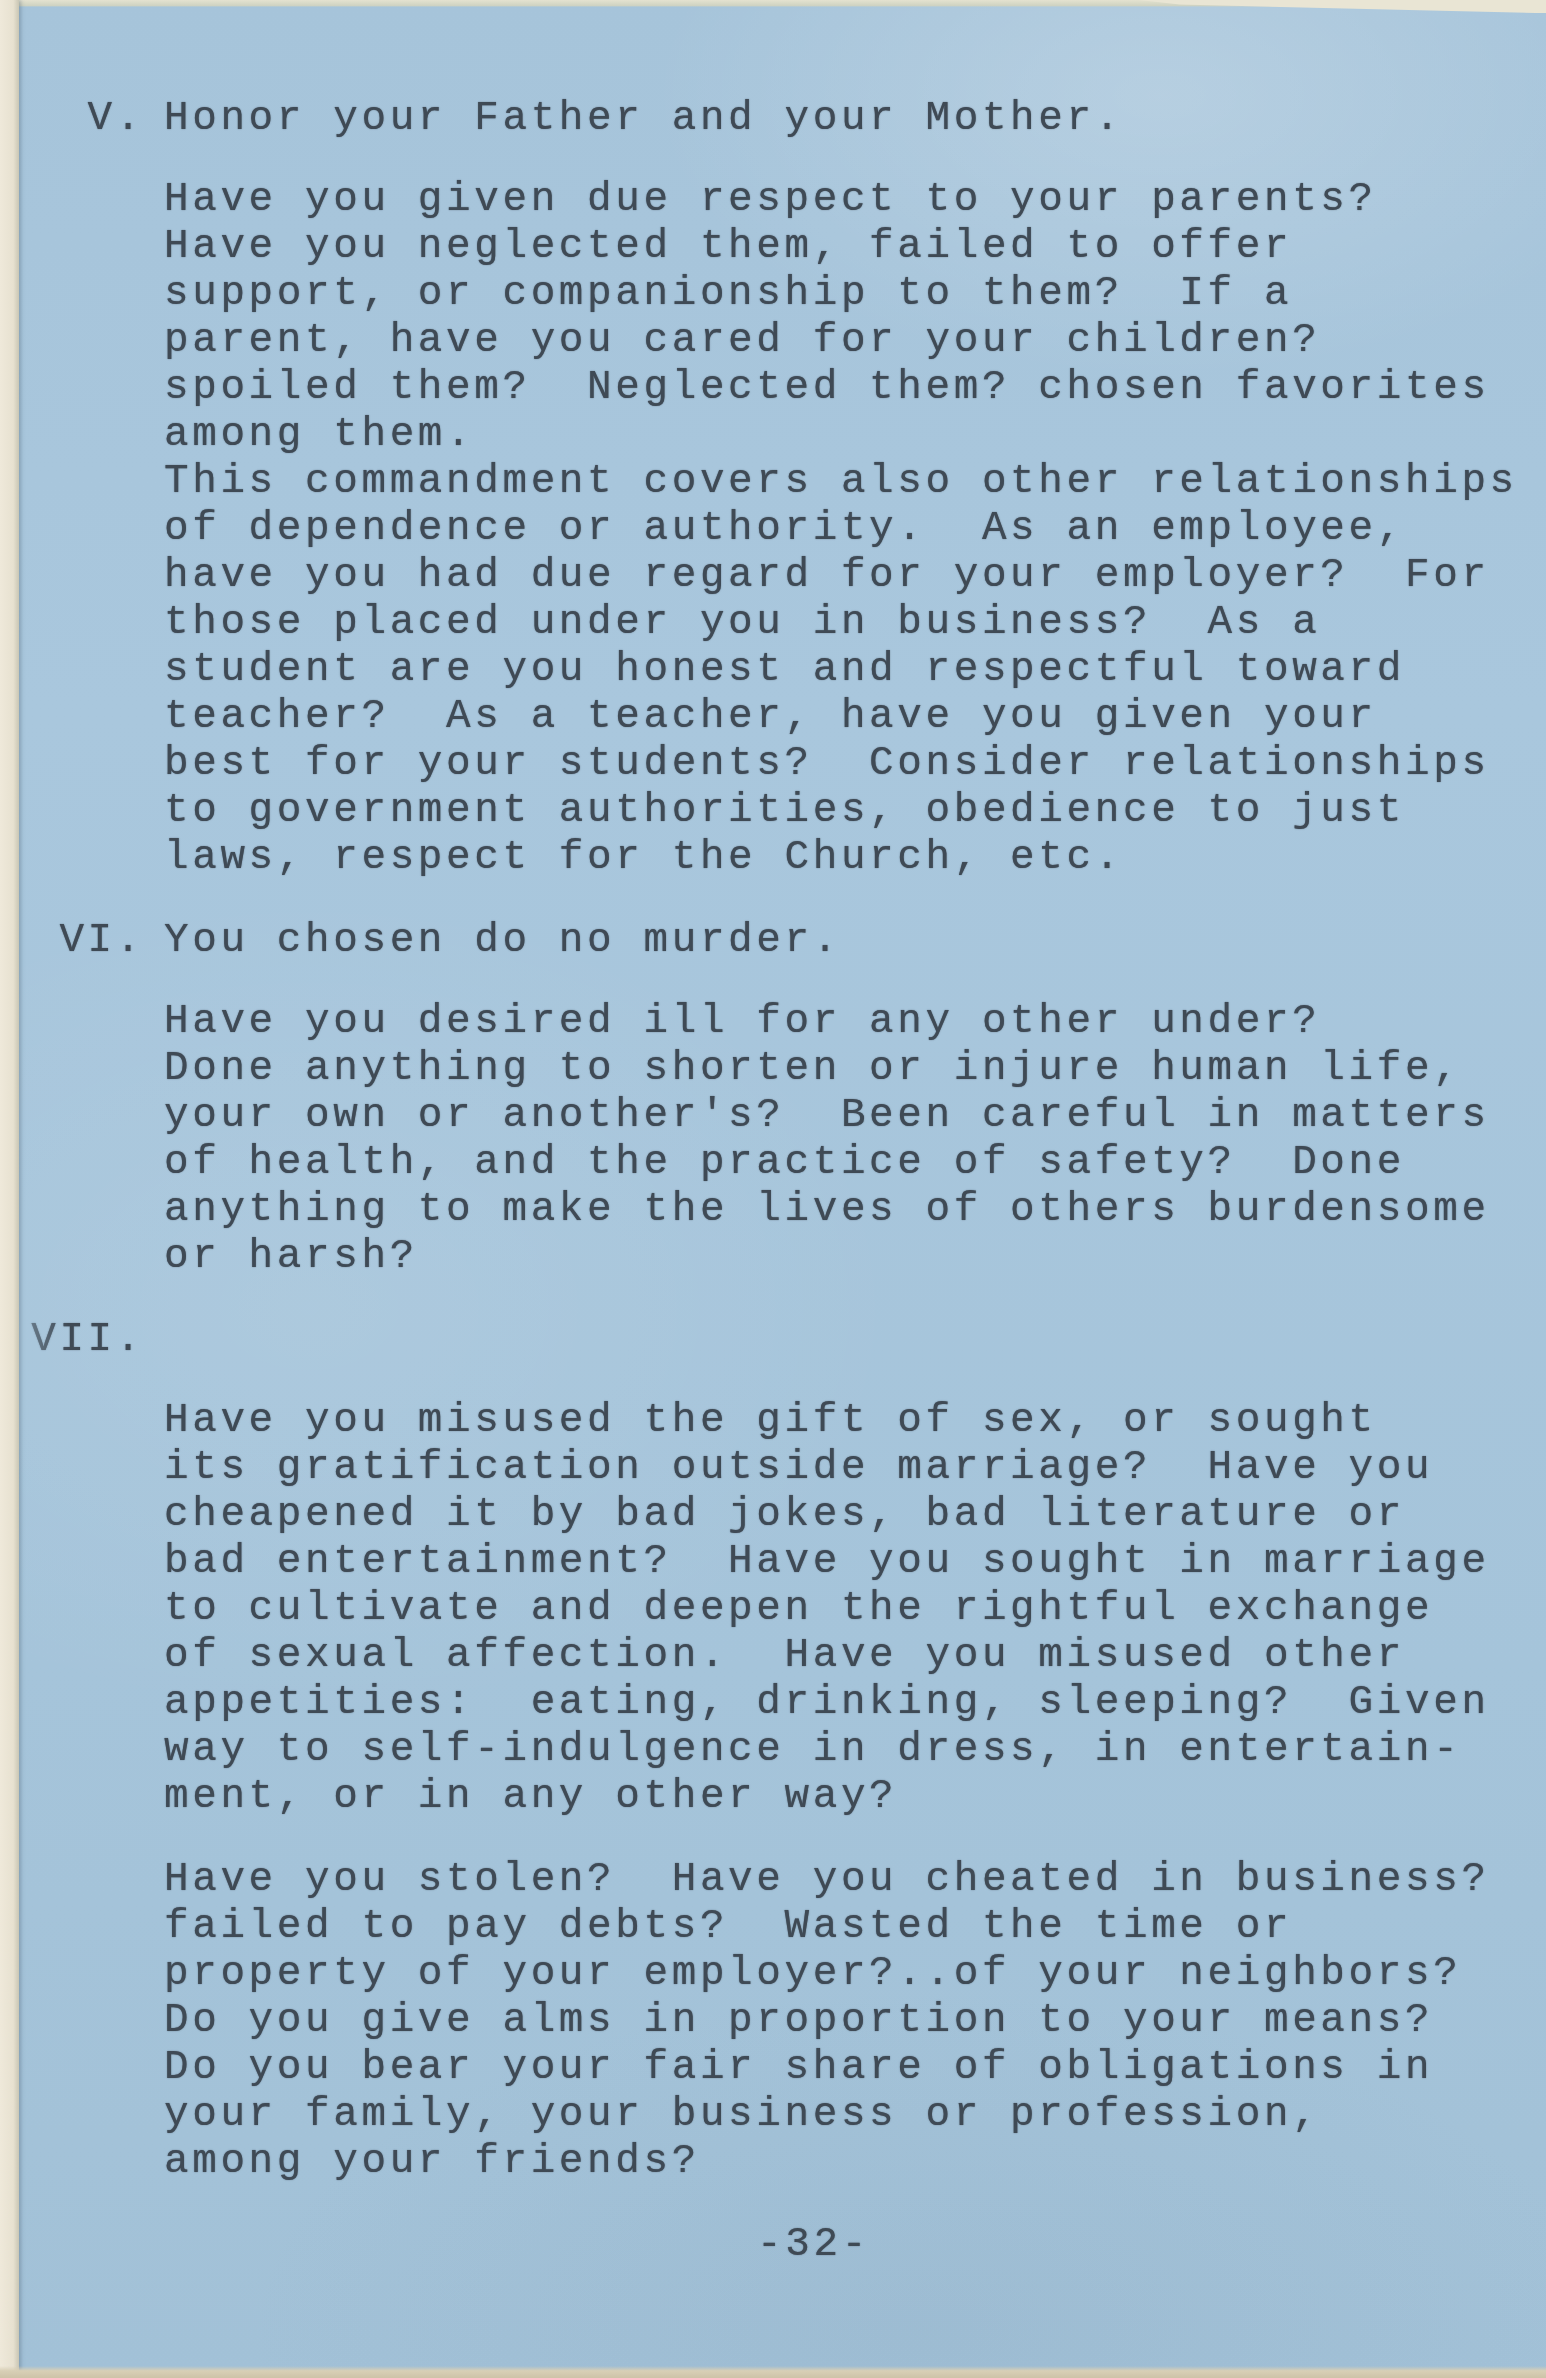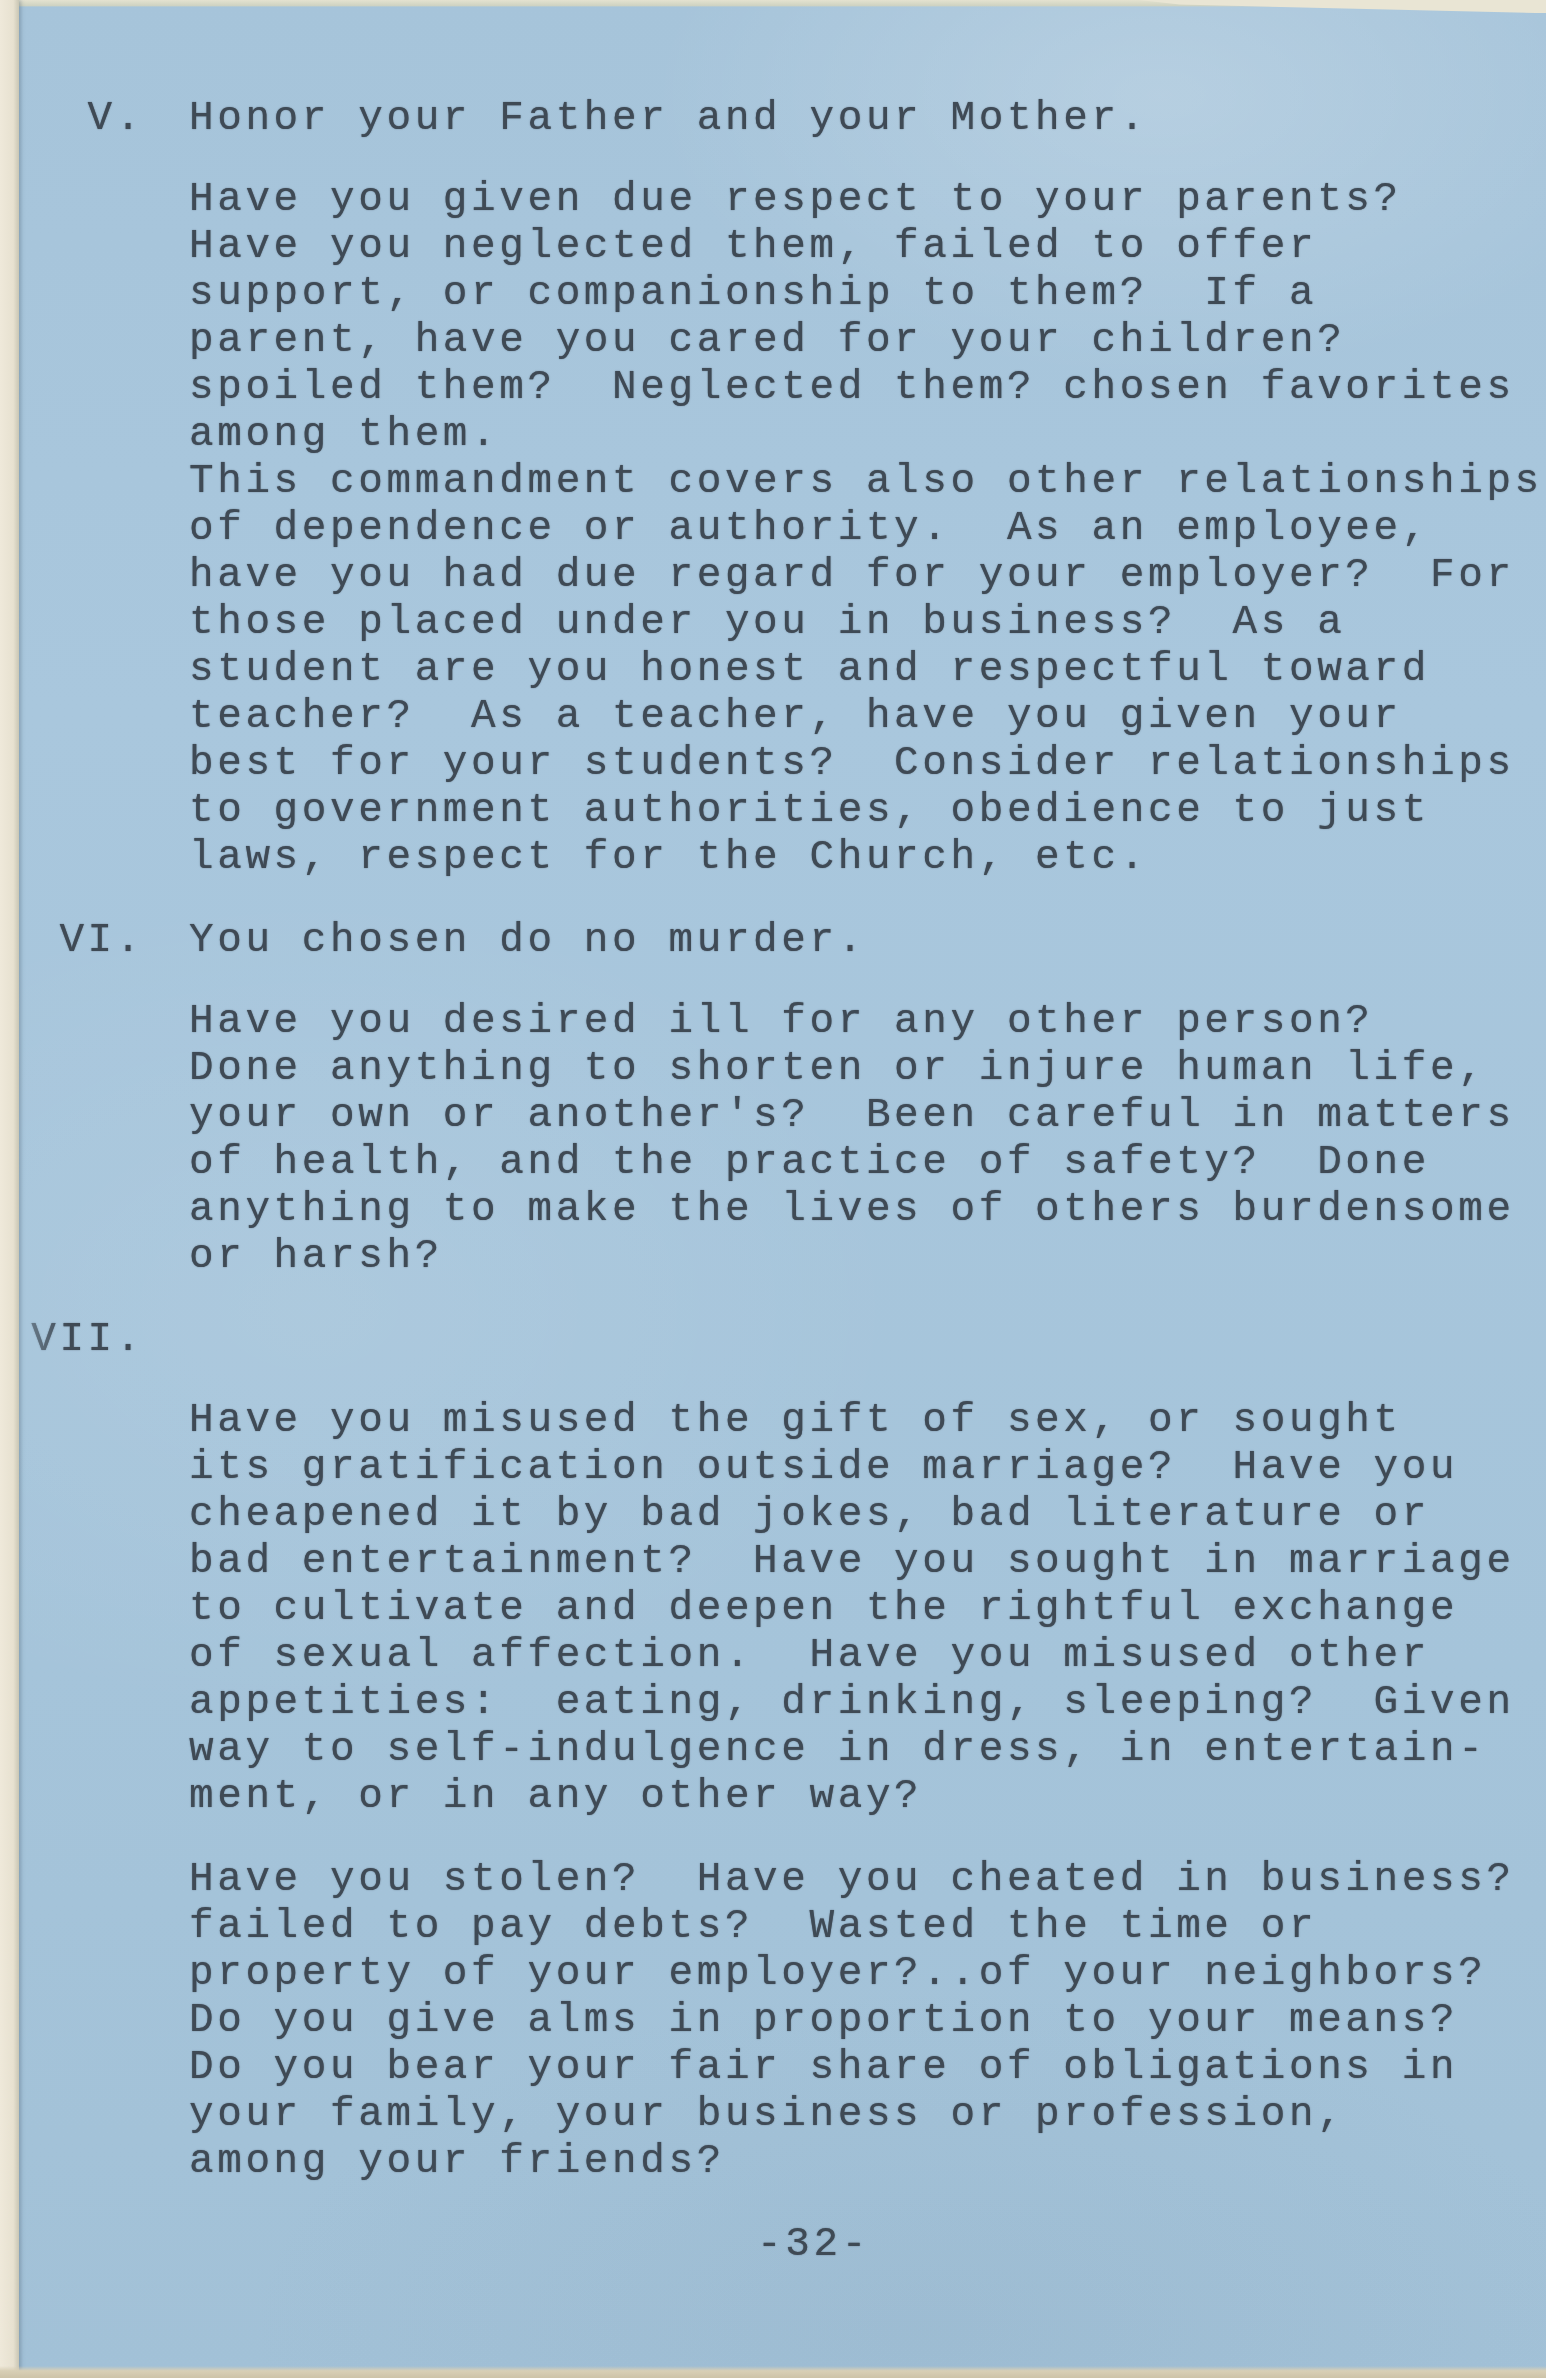--- a/index.html
+++ b/index.html
@@ -58,21 +58,21 @@
     width: 144px;
     flex: 0 0 144px;
     text-align: right;
     white-space: pre;
   }
   .fade-start {
     -webkit-mask-image: linear-gradient(90deg, rgba(0,0,0,0.28) 0px, rgba(0,0,0,0.6) 28px, #000 68px);
             mask-image: linear-gradient(90deg, rgba(0,0,0,0.28) 0px, rgba(0,0,0,0.6) 28px, #000 68px);
   }
   .stext {
-    margin-left: 45px;
+    margin-left: 20px;
     white-space: pre-wrap;
     flex: 1 1 auto;
     min-width: 0;
   }
   .body-row { margin-top: 34px; font-family: Liberation Mono, monospace; }
   .pagenum-row {
     margin-top: 13.2px;
     text-align: center;
     padding-left: 81px;
   }
@@ -113,21 +113,21 @@
       </div>
     </div>
 
     <div class="section">
       <div class="row">
         <div class="numeral">VI.</div>
         <div class="stext">You chosen do no murder.</div>
       </div>
       <div class="row body-row">
         <div class="numeral"></div>
-        <div class="stext">Have you desired ill for any other person?
+        <div class="stext">Have you desired ill for any other under?
 Done anything to shorten or injure human life,
 your own or another's?  Been careful in matters
 of health, and the practice of safety?  Done
 anything to make the lives of others burdensome
 or harsh?</div>
       </div>
     </div>
 
     <div class="section">
       <div class="row">

